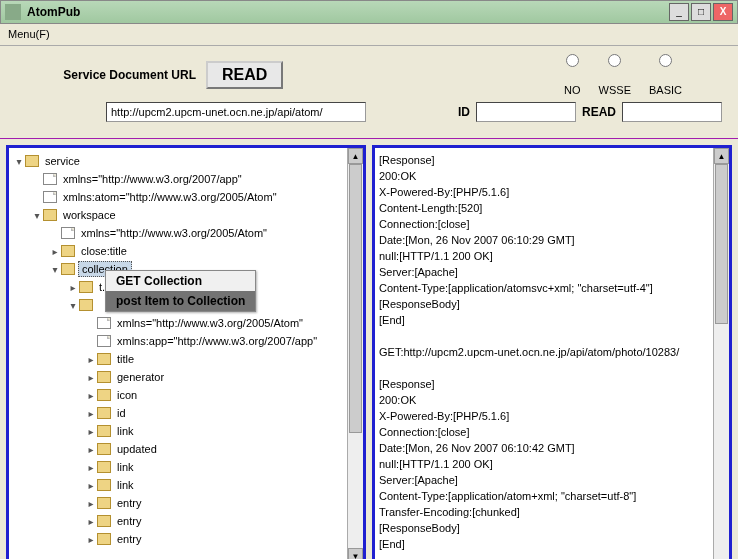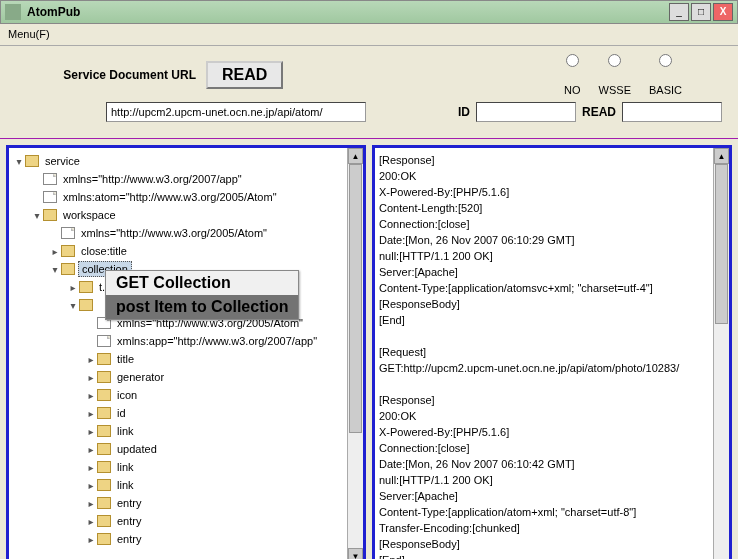--- a/index.html
+++ b/index.html
@@ -41,21 +41,21 @@
 .tree-row .indent { display: inline-block; }
 .tree-row .exp { width: 12px; display: inline-block; text-align: center; color: #555; font-size: 10px; cursor: default; }
 .tree-row .icon { width: 14px; height: 12px; display: inline-block; margin-right: 3px; }
 .icon-folder { background: #eed484; border: 1px solid #b49030; }
 .icon-file { background: #fff; border: 1px solid #888; position: relative; }
 .icon-file:after { content:""; position:absolute; top:0; right:0; border-top:3px solid #ece9d8; border-left:3px solid #bbb; }
 .tree-row .txt { padding: 1px 3px; }
 .tree-row .txt.sel { background: #c8d8e8; border: 1px dotted #555; text-align: center; }
 
 .ctx-menu { position: absolute; left: 96px; top: 122px; background: #f0f0f0; border: 1px solid #888; box-shadow: 1px 1px 2px rgba(0,0,0,0.3); z-index: 20; }
-.ctx-item { padding: 3px 10px; font-size: 16px; font-weight: bold; white-space: nowrap; }
+.ctx-item { padding: 3px 10px; font-size: 12px; font-weight: bold; white-space: nowrap; }
 .ctx-item.hover { background: #737373; }
 
 .resp-line { white-space: nowrap; line-height: 16px; }
 </style>
 </head>
 <body>
 
 <div class="titlebar">
   <span class="app-icon"></span>
   <span class="title">AtomPub</span>
@@ -265,21 +265,20 @@
         <div class="resp-line">X-Powered-By:[PHP/5.1.6]</div>
         <div class="resp-line">Content-Length:[520]</div>
         <div class="resp-line">Connection:[close]</div>
         <div class="resp-line">Date:[Mon, 26 Nov 2007 06:10:29 GMT]</div>
         <div class="resp-line">null:[HTTP/1.1 200 OK]</div>
         <div class="resp-line">Server:[Apache]</div>
         <div class="resp-line">Content-Type:[application/atomsvc+xml; "charset=utf-4"]</div>
         <div class="resp-line">[ResponseBody]</div>
         <div class="resp-line">[End]</div>
         <div class="resp-line">&nbsp;</div>
-        <div class="resp-line">[Request]</div>
         <div class="resp-line">GET:http://upcm2.upcm-unet.ocn.ne.jp/api/atom/photo/10283/</div>
         <div class="resp-line">&nbsp;</div>
         <div class="resp-line">[Response]</div>
         <div class="resp-line">200:OK</div>
         <div class="resp-line">X-Powered-By:[PHP/5.1.6]</div>
         <div class="resp-line">Connection:[close]</div>
         <div class="resp-line">Date:[Mon, 26 Nov 2007 06:10:42 GMT]</div>
         <div class="resp-line">null:[HTTP/1.1 200 OK]</div>
         <div class="resp-line">Server:[Apache]</div>
         <div class="resp-line">Content-Type:[application/atom+xml; "charset=utf-8"]</div>

